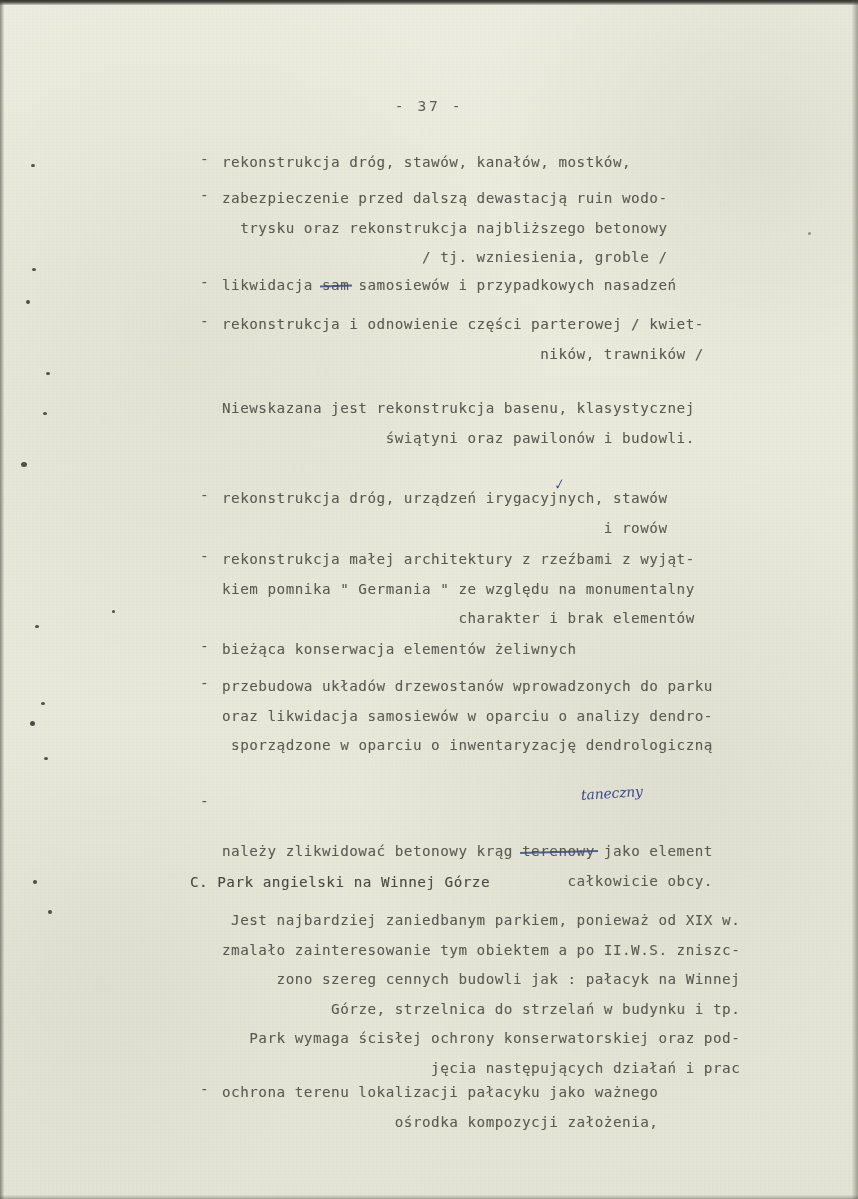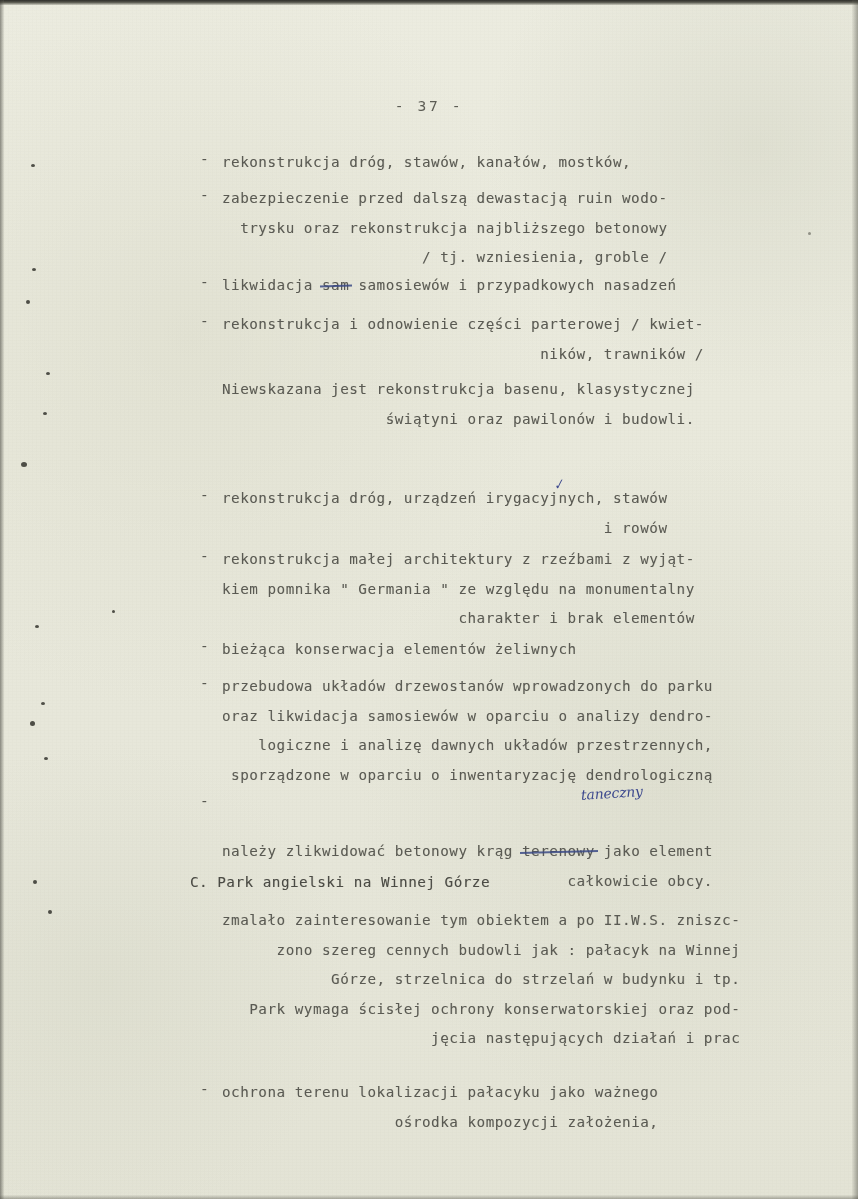--- a/index.html
+++ b/index.html
@@ -185,21 +185,21 @@
     <div class="line"><span>likwidacja </span><span class="strike">sam</span><span> samosiewów i przypadkowych nasadzeń</span></div>
   </div>
   <div class="typed" style="left:200px; top:275px;">-</div>
 
   <div class="block" style="left:222px; top:310px;">
     <div class="line">rekonstrukcja i odnowienie części parterowej / kwiet-</div>
     <div class="line">ników, trawników /</div>
   </div>
   <div class="typed" style="left:200px; top:314px;">-</div>
 
-  <div class="block" style="left:222px; top:375px;">
+  <div class="block" style="left:222px; top:394px;">
     <div class="line">Niewskazana jest rekonstrukcja basenu, klasystycznej</div>
     <div class="line">świątyni oraz pawilonów i budowli.</div>
   </div>
 
   <div class="dashunder" style="left:190px; top:470px; width:308px;">— — — — — — — — — — — — — — — —</div>
 
   <div class="block" style="left:222px; top:484px;">
     <div class="line">rekonstrukcja dróg, urządzeń irygacyjnych, stawów</div>
     <div class="line">i rowów</div>
   </div>
@@ -214,36 +214,36 @@
   <div class="typed" style="left:200px; top:549px;">-</div>
 
   <div class="block" style="left:222px; top:635px;">
     <div class="line">bieżąca konserwacja elementów żeliwnych</div>
   </div>
   <div class="typed" style="left:200px; top:639px;">-</div>
 
   <div class="block" style="left:222px; top:672px;">
     <div class="line">przebudowa układów drzewostanów wprowadzonych do parku</div>
     <div class="line">oraz likwidacja samosiewów w oparciu o analizy dendro-</div>
-    <div class="line">logiczne i analizę dawnych układów przestrzennych,</div>
     <div class="line">sporządzone w oparciu o inwentaryzację dendrologiczną</div>
   </div>
   <div class="typed" style="left:200px; top:676px;">-</div>
 
   <div class="block" style="left:222px; top:837px;">
     <div class="line"><span>należy zlikwidować betonowy krąg </span><span class="strike">terenowy</span><span> jako element</span></div>
     <div class="line">całkowicie obcy.</div>
   </div>
   <div class="typed" style="left:200px; top:794px;">-</div>
   <div class="ink" style="left:581px; top:785px;">taneczny</div>
 
   <div class="heading" style="left:190px; top:874px;">C. Park angielski na Winnej Górze</div>
   <div class="dashunder" style="left:190px; top:892px; width:348px;">— — — — — — — — — — — — — — — — — —</div>
 
   <div class="block" style="left:222px; top:906px;">
+    <div class="line">Jest najbardziej zaniedbanym parkiem, ponieważ od XIX w.</div>
     <div class="line">zmalało zainteresowanie tym obiektem a po II.W.S. zniszc-</div>
     <div class="line">zono szereg cennych budowli jak : pałacyk na Winnej</div>
     <div class="line">Górze, strzelnica do strzelań w budynku i tp.</div>
     <div class="line">Park wymaga ścisłej ochrony konserwatorskiej oraz pod-</div>
     <div class="line">jęcia następujących działań i prac</div>
   </div>
 
   <div class="block" style="left:222px; top:1078px;">
     <div class="line">ochrona terenu lokalizacji pałacyku jako ważnego</div>
     <div class="line">ośrodka kompozycji założenia,</div>

